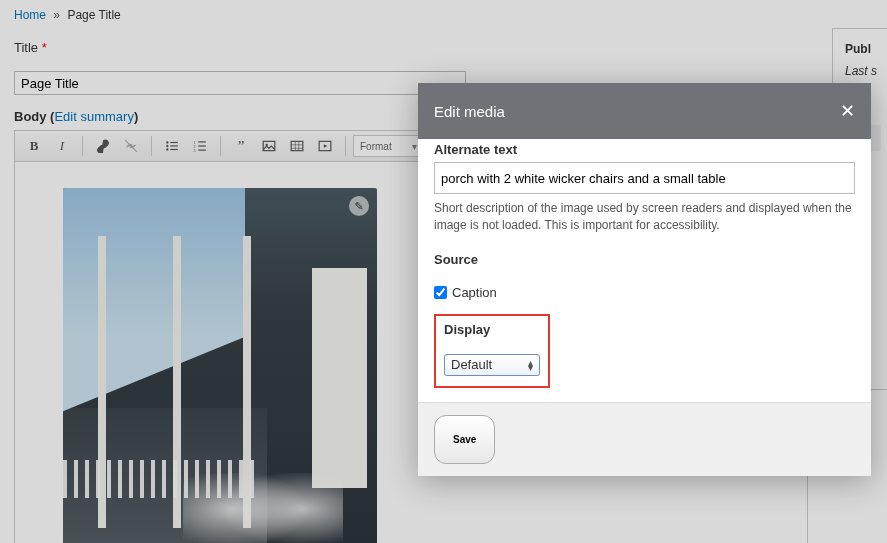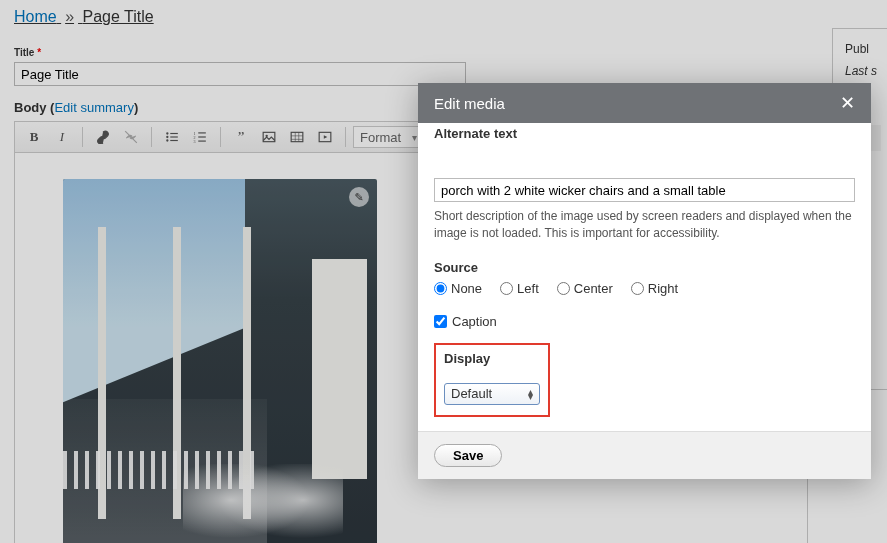--- a/index.html
+++ b/index.html
@@ -21,33 +21,32 @@
     background: rgba(0,0,0,0.15);
     pointer-events: none;
     z-index: 10;
   }
 
   
   .page { padding: 0; }
 
   .breadcrumb {
     padding: 8px 14px;
-    font-size: 16px;
+    font-size: 12px;
     color: #333;
-    text-decoration: underline;
   }
   .breadcrumb a { color: #0074bd; text-decoration: none; }
   .breadcrumb .sep { margin: 0 4px; color: #555;}
 
   .form-area { padding: 10px 14px; }
 
   .field-label {
-    font-weight: bold;
-    font-size: 10px;
-    margin-bottom: 4px;
+    font-weight: normal;
+    font-size: 13px;
+    margin-bottom: 16px;
     display: inline-block;
   }
   .required { color: #e00; }
 
   .title-input {
     display: block;
     width: 452px;
     height: 24px;
     padding: 3px 6px;
     border: 1px solid #bbb;
@@ -94,21 +93,21 @@
   .tb-sep {
     width: 1px; height: 20px;
     background: #ccc;
     margin: 0 5px;
   }
   .tb-format {
     height: 22px;
     border: 1px solid #ccc;
     background: #fff;
     padding: 0 20px 0 6px;
-    font-size: 13px;
+    font-size: 10px;
     color: #666;
     display:flex; align-items:center;
     position: relative;
     min-width: 70px;
     cursor: pointer;
   }
   .tb-format::after {
     content: "▾";
     position: absolute; right: 5px;
     font-size: 10px; color:#888;
@@ -174,53 +173,53 @@
   .side-panel {
     position:absolute; top:28px; right:0;
     width:55px; border:1px solid #ccc; border-right:none;
     background:#fff;
     font-size:12px;
     padding: 10px 6px 10px 12px;
     line-height: 1.8;
     color:#333;
   }
   .side-panel div { white-space:nowrap; overflow:hidden; }
-  .side-panel .h { font-weight:normal;}
+  .side-panel .h { font-weight:bold;}
   .side-panel .i { font-style:italic;}
   .side-panel .link { color:#0074bd;}
   .side-panel .spacer {height:24px;}
 
   
   .modal {
     position:absolute; z-index:20;
     left:418px; top:83px;
     width:453px;
     background:#fff;
     box-shadow: 0 5px 30px rgba(0,0,0,0.3);
   }
   .modal-header {
-    height:40px;
+    height:56px;
     background:#6f7276;
     color:#fff;
     display:flex; align-items:center;
     padding: 0 16px;
     justify-content:space-between;
   }
   .modal-header h2 { font-size:15px; font-weight:normal;}
   .modal-close { font-size:18px; cursor:pointer; }
 
   .modal-body { padding: 3px 16px 14px; }
   .m-label {
     font-weight:bold; font-size:13px;
     display:block; margin-bottom:5px;
   }
   .m-input {
-    width:100%; height:24px;
+    width:100%; height:32px;
     border:1px solid #bbb; background:#fff;
-    padding: 2px 6px; font-size:13px;margin-top:32px;
+    padding: 2px 6px; font-size:13px;
   }
   .m-desc {
     font-size:12px; color:#555;
     margin-top:6px; line-height:1.4;
   }
   .m-group { margin-top:18px;}
   .radio-row { margin-top:6px; display:flex; gap:18px; align-items:center;}
   .radio-row label { font-size:13px; display:flex; align-items:center; gap:4px; cursor:pointer;}
   .check-row { margin-top:18px; font-size:13px; display:flex; align-items:center; gap:5px;}
   .display-box {
@@ -238,21 +237,21 @@
     padding: 0 6px; font-size:13px; cursor:pointer;
   }
   .display-sel .arrow { font-size:10px; display:flex; flex-direction:column; line-height:5px; color:#555;}
   .modal-footer {
     background:#f0f0f0; border-top:1px solid #ddd;
     padding: 12px 16px;
   }
   .save-btn {
     border:1px solid #aaa; border-radius:12px;
     background: linear-gradient(#fff,#e8e8e8);
-    padding: 3px 18px; font-size:13px; font-weight:bold;
+    padding: 18px 18px; font-size:10px; font-weight:bold;
     cursor:pointer;
   }
 
   
   .ico { width:14px; height:14px; display:block;}
   .ico-g { fill:#555; }
 </style>
 </head>
 <body>
 
@@ -392,38 +391,20 @@
     <h2>Edit media</h2>
     <span class="modal-close">✕</span>
   </div>
   <div class="modal-body">
     <label class="m-label">Alternate text</label>
     <input class="m-input" value="porch with 2 white wicker chairs and a small table" style="">
     <div class="m-desc">Short description of the image used by screen readers and displayed when the image is not loaded. This is important for accessibility.</div>
 
     <div class="m-group">
       <label class="m-label">Source</label>
-      <div class="radio-row">
-        <label>
-            <input type="radio" name="align" checked="" style=""> 
-            <span>None</span>
-          </label>
-        <label>
-            <input type="radio" name="align" style=""> 
-            <span>Left</span>
-          </label>
-        <label>
-            <input type="radio" name="align" style=""> 
-            <span>Center</span>
-          </label>
-        <label>
-            <input type="radio" name="align" style=""> 
-            <span>Right</span>
-          </label>
-      </div>
     </div>
 
     <div class="check-row">
       <input type="checkbox" checked="" style="">
       <span>Caption</span>
     </div>
 
     <div class="display-box">
       <label class="m-label" style="margin-bottom:17px">Display</label>
       <div class="display-sel">

